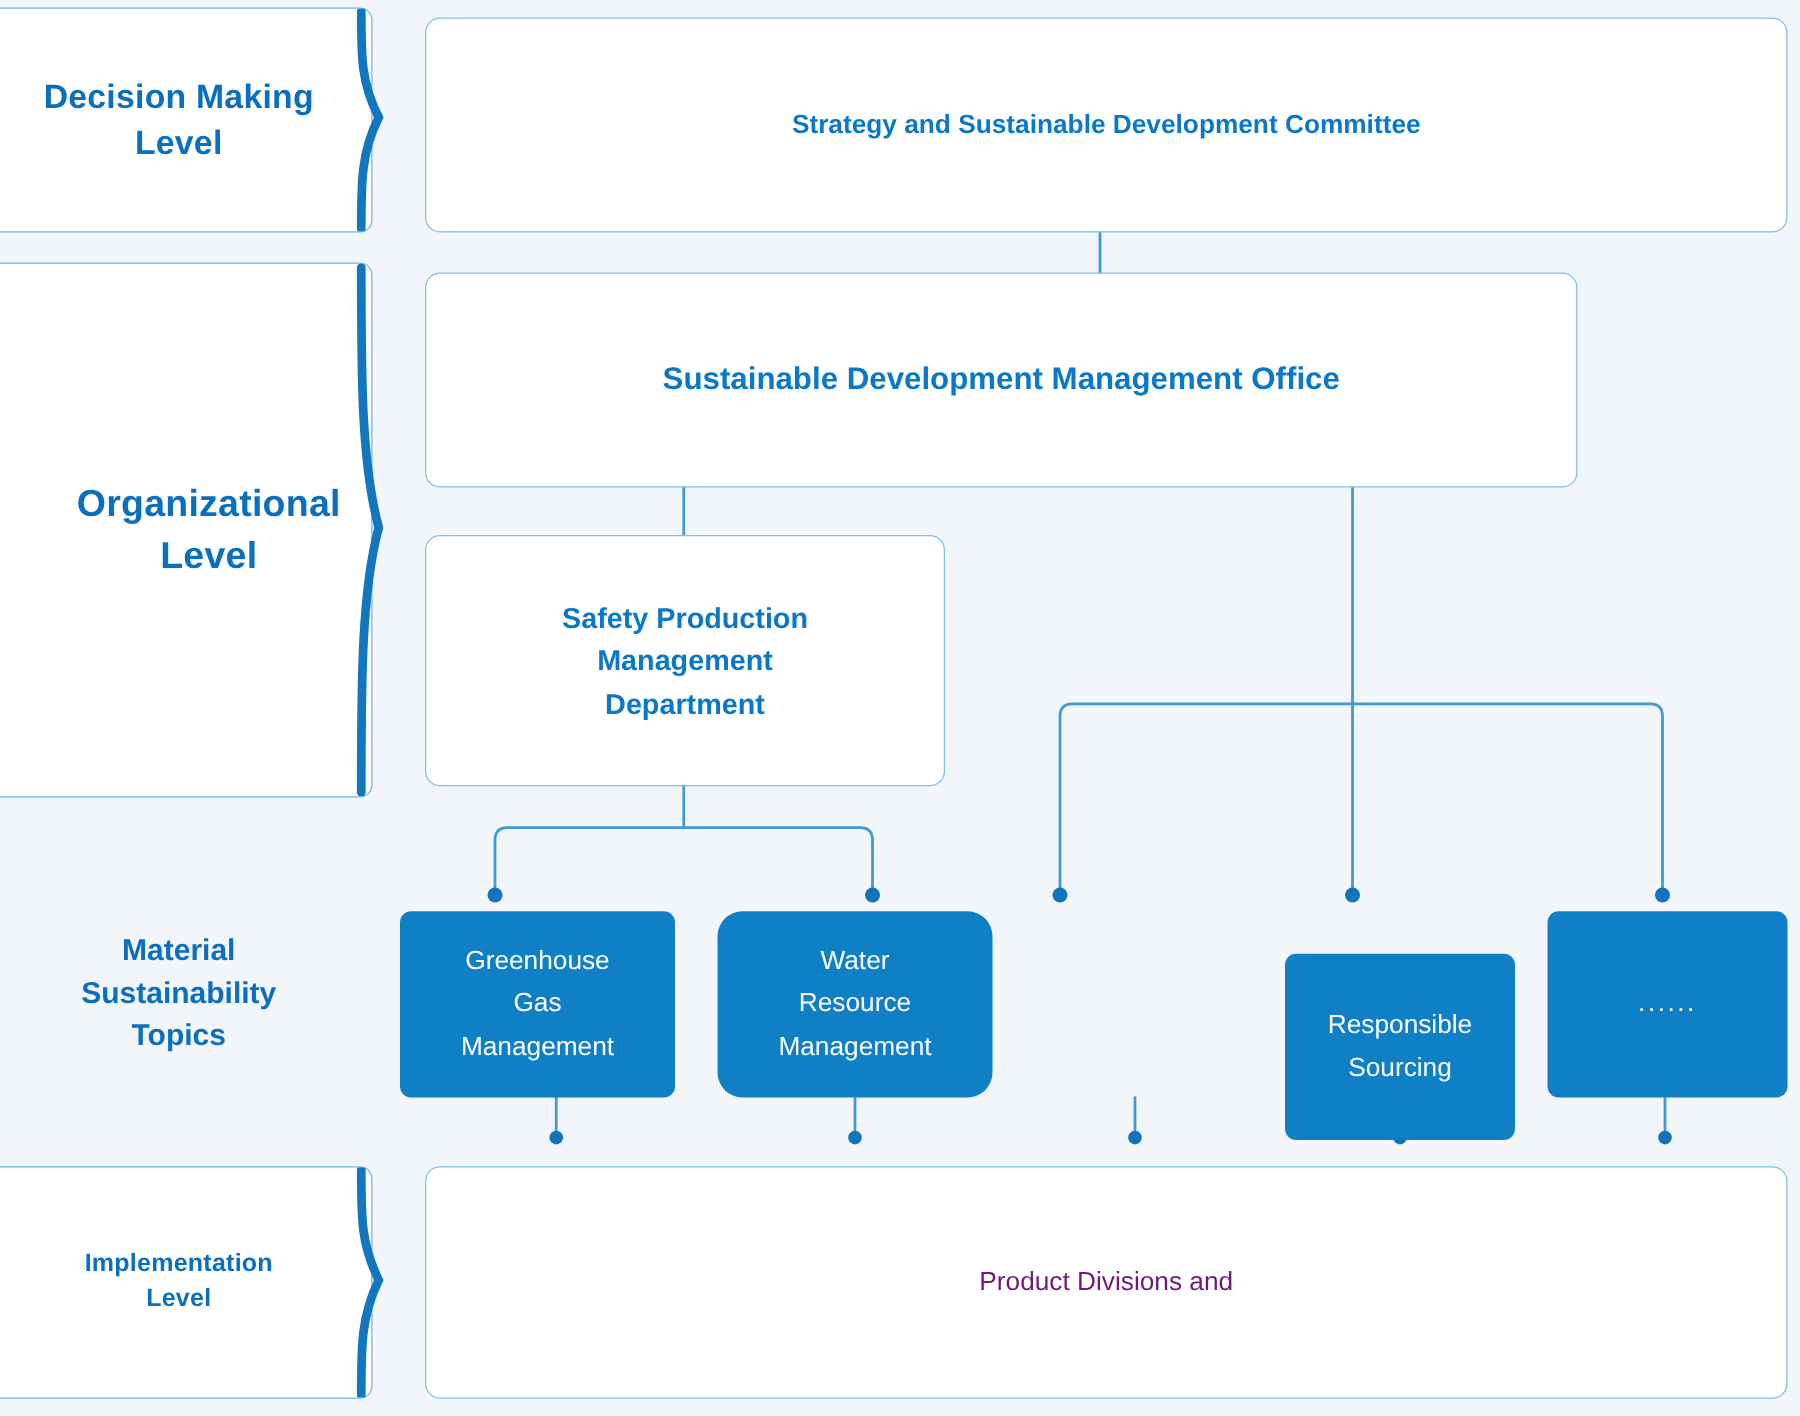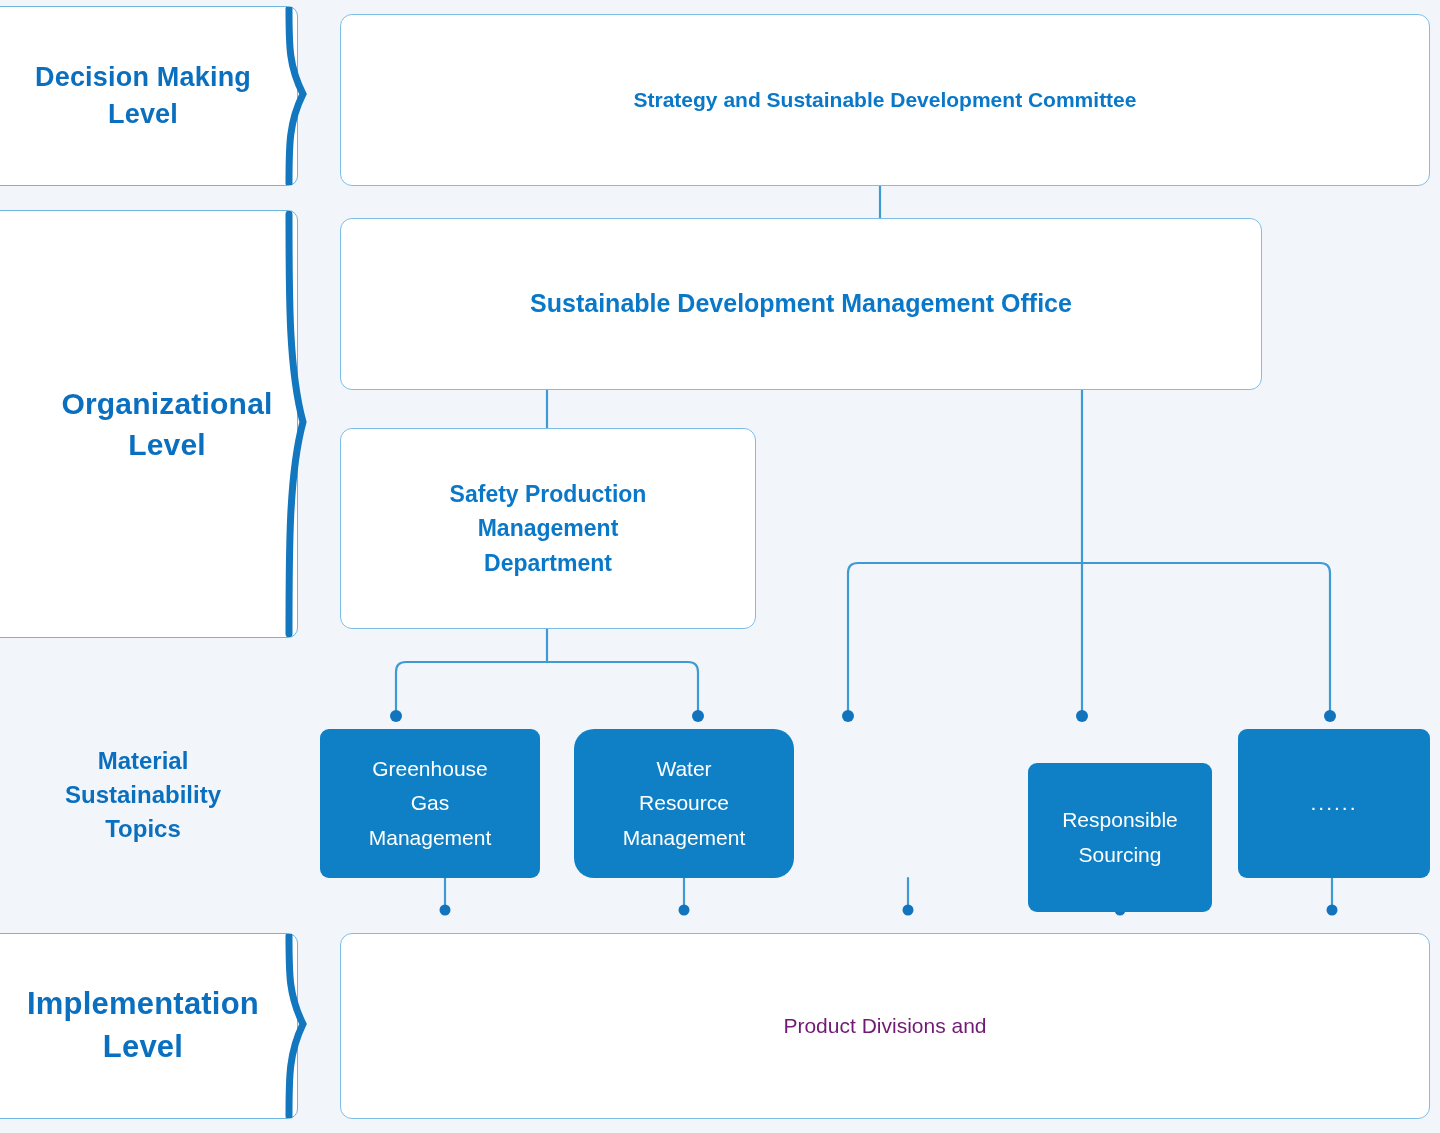--- a/index.html
+++ b/index.html
@@ -219,21 +219,21 @@
       <div>Responsible</div>
       <div>Sourcing</div>
     </div>
   </div>
 
   <div class="topic" style="left:1238px; top:729px; width:192px; height:149px;">
     <div class="txt dots" style="font-size:21px;">......</div>
   </div>
 
   <div class="level-card" style="left:-12px; top:933px; width:310px; height:186px;">
-    <div class="lbl" style="font-size:31px;">
+    <div class="lbl" style="font-size:20px;">
       <div>Implementation</div>
       <div>Level</div>
     </div>
     <svg class="brace" viewBox="0 0 28 186" preserveAspectRatio="none">
       <path d="M6,2 C6,42 6,62 20,91 C6,120 6,144 6,184" fill="none" stroke="#1277bf" stroke-width="7" stroke-linecap="round"></path>
     </svg>
   </div>
 
   <div class="node plainText" style="left:340px; top:933px; width:1090px; height:186px;">
     <div class="txt" style="font-size:21px;">

